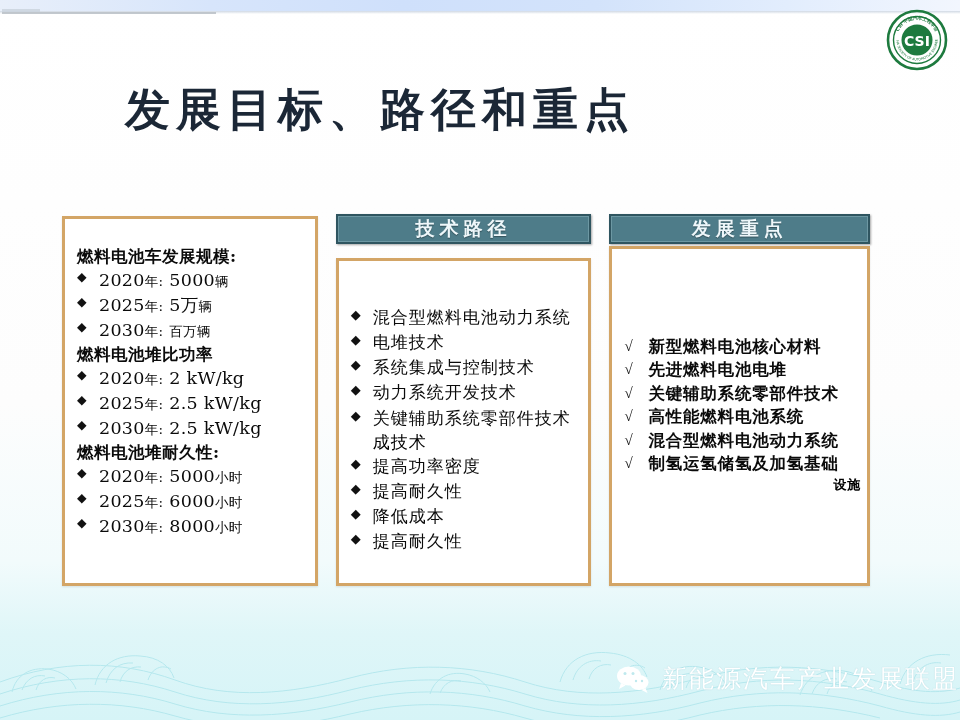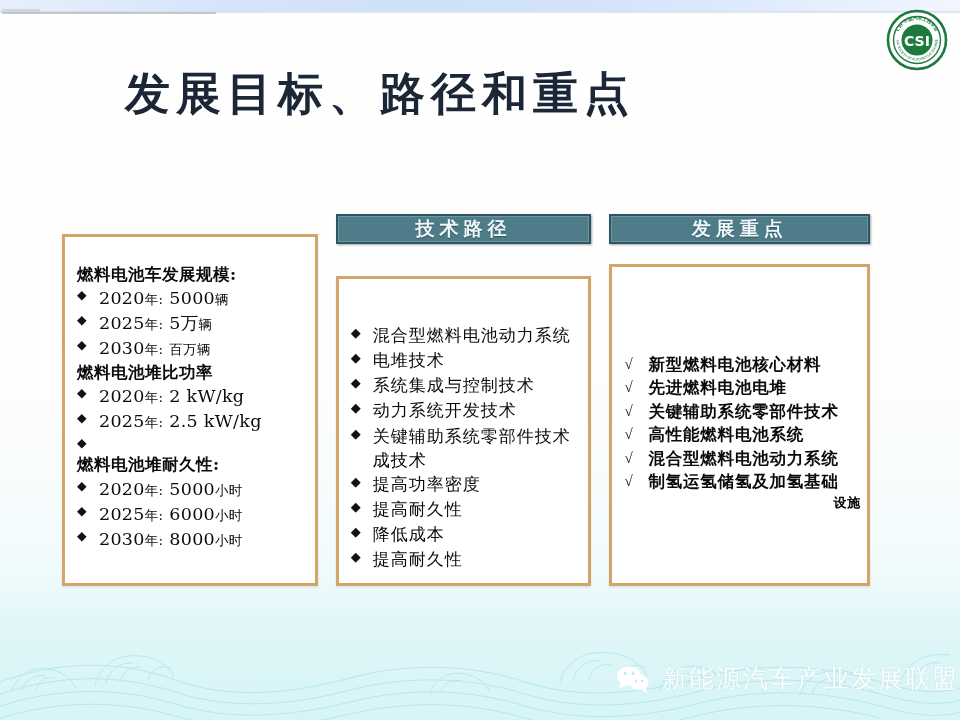--- a/index.html
+++ b/index.html
@@ -62,21 +62,21 @@
     position: absolute;
     right: 12px;
     top: 9px;
     width: 62px; height: 62px;
   }
   .logo svg { display: block; }
 
   
   .title {
     position: absolute;
-    left: 0; top: 64px;
+    left: 0; top: 80px;
     width: 760px;
     text-align: center;
     font-size: 45px;
     letter-spacing: 6px;
     color: #1b2736;
     font-family: "DejaVu Serif", "Liberation Serif", serif;
     font-weight: 700;
     white-space: nowrap;
   }
 
@@ -106,21 +106,21 @@
     justify-content: center;
     color: #eef7fa;
     font-size: 19px;
     letter-spacing: 5px;
     font-weight: 700;
     font-family: "DejaVu Serif", "Liberation Serif", serif;
     text-shadow: 0 1px 1px rgba(0,0,0,.35);
   }
 
   .col-body {
-    margin-top: 20px;
+    margin-top: 2px;
     flex: 1;
     box-sizing: border-box;
     background: #ffffff;
     border: 3px solid #d3a566;
     box-shadow: 0 1px 2px rgba(0,0,0,.10);
     position: relative;
     overflow: hidden;
     padding-left: 24px;
   }
   .body-inner {
@@ -267,20 +267,21 @@
           <div class="li">
             <span class="bullet">◆</span>
             <span class="li-text"><span>2020</span><span class="unit-cjk">年:</span> <span>2 kW/kg</span></span>
           </div>
           <div class="li">
             <span class="bullet">◆</span>
             <span class="li-text"><span>2025</span><span class="unit-cjk">年:</span> <span>2.5 kW/kg</span></span>
           </div>
           <div class="li">
             <span class="bullet">◆</span>
+            <span class="li-text"><span>2030</span><span class="unit-cjk">年:</span> <span>2.5 kW/kg</span></span>
           </div>
 
           <div class="grp-head">燃料电池堆耐久性:</div>
           <div class="li">
             <span class="bullet">◆</span>
             <span class="li-text"><span>2020</span><span class="unit-cjk">年:</span> <span>5000</span><span class="unit-cjk">小时</span></span>
           </div>
           <div class="li">
             <span class="bullet">◆</span>
             <span class="li-text"><span>2025</span><span class="unit-cjk">年:</span> <span>6000</span><span class="unit-cjk">小时</span></span>

